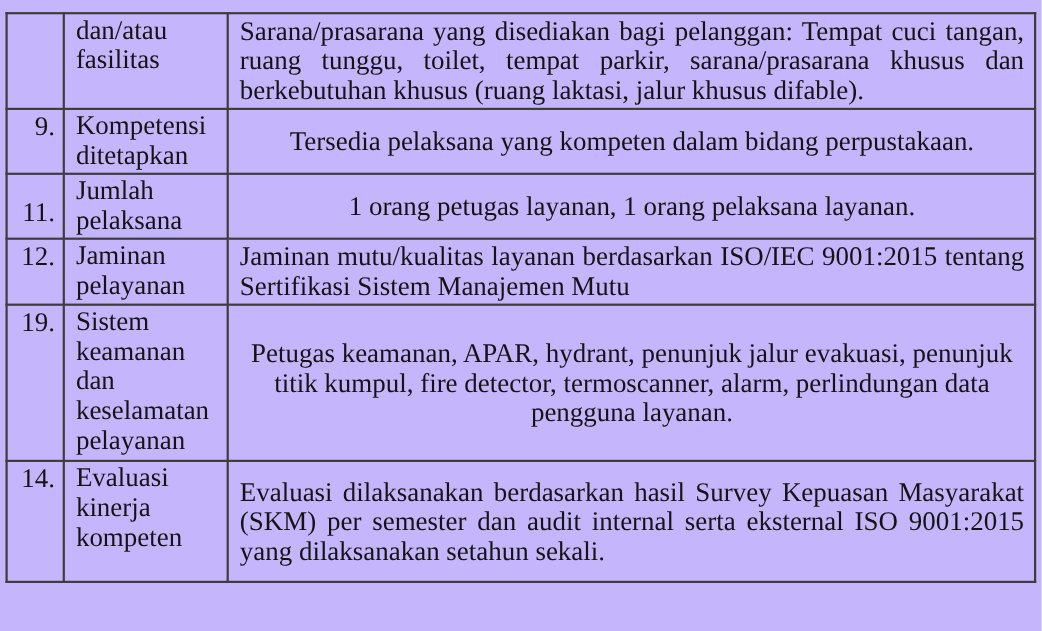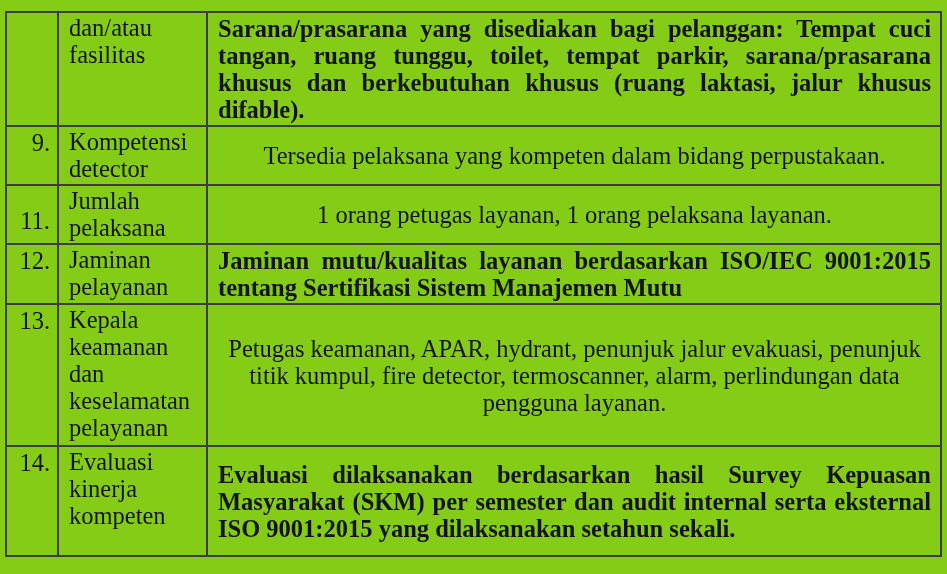--- a/index.html
+++ b/index.html
@@ -4,21 +4,21 @@
 <style>
   html, body {
     margin: 0;
     padding: 0;
     background: #ffffff;
   }
   .page {
     position: relative;
     width: 947px;
     height: 574px;
-    background: #84cc16;
+    background: #c4b5fd;
     overflow: hidden;
     font-family: "Liberation Serif", "DejaVu Serif", serif;
     color: #141414;
   }
   table.service-table {
     position: absolute;
     left: 5px;
     top: 11px;
     width: 935px;
     border-collapse: collapse;
@@ -44,21 +44,20 @@
     vertical-align: top;
     padding: 1px 4px 2px 10px;
   }
   td.desc {
     text-align: center;
     vertical-align: middle;
     padding: 2px 9px 2px 10px;
   }
   td.desc.justify {
     text-align: justify;
-    font-weight: bold;
   }
   tr.r0 { height: 84px; }
   tr.r1 { height: 56px; }
   tr.r2 { height: 56px; }
   tr.r3 { height: 55px; }
   tr.r4 { height: 56px; }
   tr.r5 { height: 142px; }
   tr.r6 { height: 110px; }
 </style>
 </head>
@@ -72,36 +71,36 @@
       <col style="width:734px">
     </colgroup>
     <tbody>
       <tr class="r0">
         <td class="num"></td>
         <td class="cat">dan/atau fasilitas</td>
         <td class="desc justify">Sarana/prasarana yang disediakan bagi pelanggan: Tempat cuci tangan, ruang tunggu, toilet, tempat parkir, sarana/prasarana khusus dan berkebutuhan khusus (ruang laktasi, jalur khusus difable).</td>
       </tr>
       <tr class="r1">
         <td class="num">9.</td>
-        <td class="cat">Kompetensi detector</td>
+        <td class="cat">Kompetensi ditetapkan</td>
         <td class="desc">Tersedia pelaksana yang kompeten dalam bidang perpustakaan.</td>
       </tr>
       <tr class="r3">
         <td class="num middle">11.</td>
         <td class="cat">Jumlah pelaksana</td>
         <td class="desc">1 orang petugas layanan, 1 orang pelaksana layanan.</td>
       </tr>
       <tr class="r4">
         <td class="num">12.</td>
         <td class="cat">Jaminan pelayanan</td>
         <td class="desc justify">Jaminan mutu/kualitas layanan berdasarkan ISO/IEC 9001:2015 tentang Sertifikasi Sistem Manajemen Mutu</td>
       </tr>
       <tr class="r5">
-        <td class="num">13.</td>
-        <td class="cat">Kepala keamanan dan keselamatan pelayanan</td>
+        <td class="num">19.</td>
+        <td class="cat">Sistem keamanan dan keselamatan pelayanan</td>
         <td class="desc">Petugas keamanan, APAR, hydrant, penunjuk jalur evakuasi, penunjuk titik kumpul, fire detector, termoscanner, alarm, perlindungan data pengguna layanan.</td>
       </tr>
       <tr class="r6">
         <td class="num">14.</td>
         <td class="cat">Evaluasi kinerja kompeten</td>
         <td class="desc justify">Evaluasi dilaksanakan berdasarkan hasil Survey Kepuasan Masyarakat (SKM) per semester dan audit internal serta eksternal ISO 9001:2015 yang dilaksanakan setahun sekali.</td>
       </tr>
     </tbody>
   </table>
 </div>

